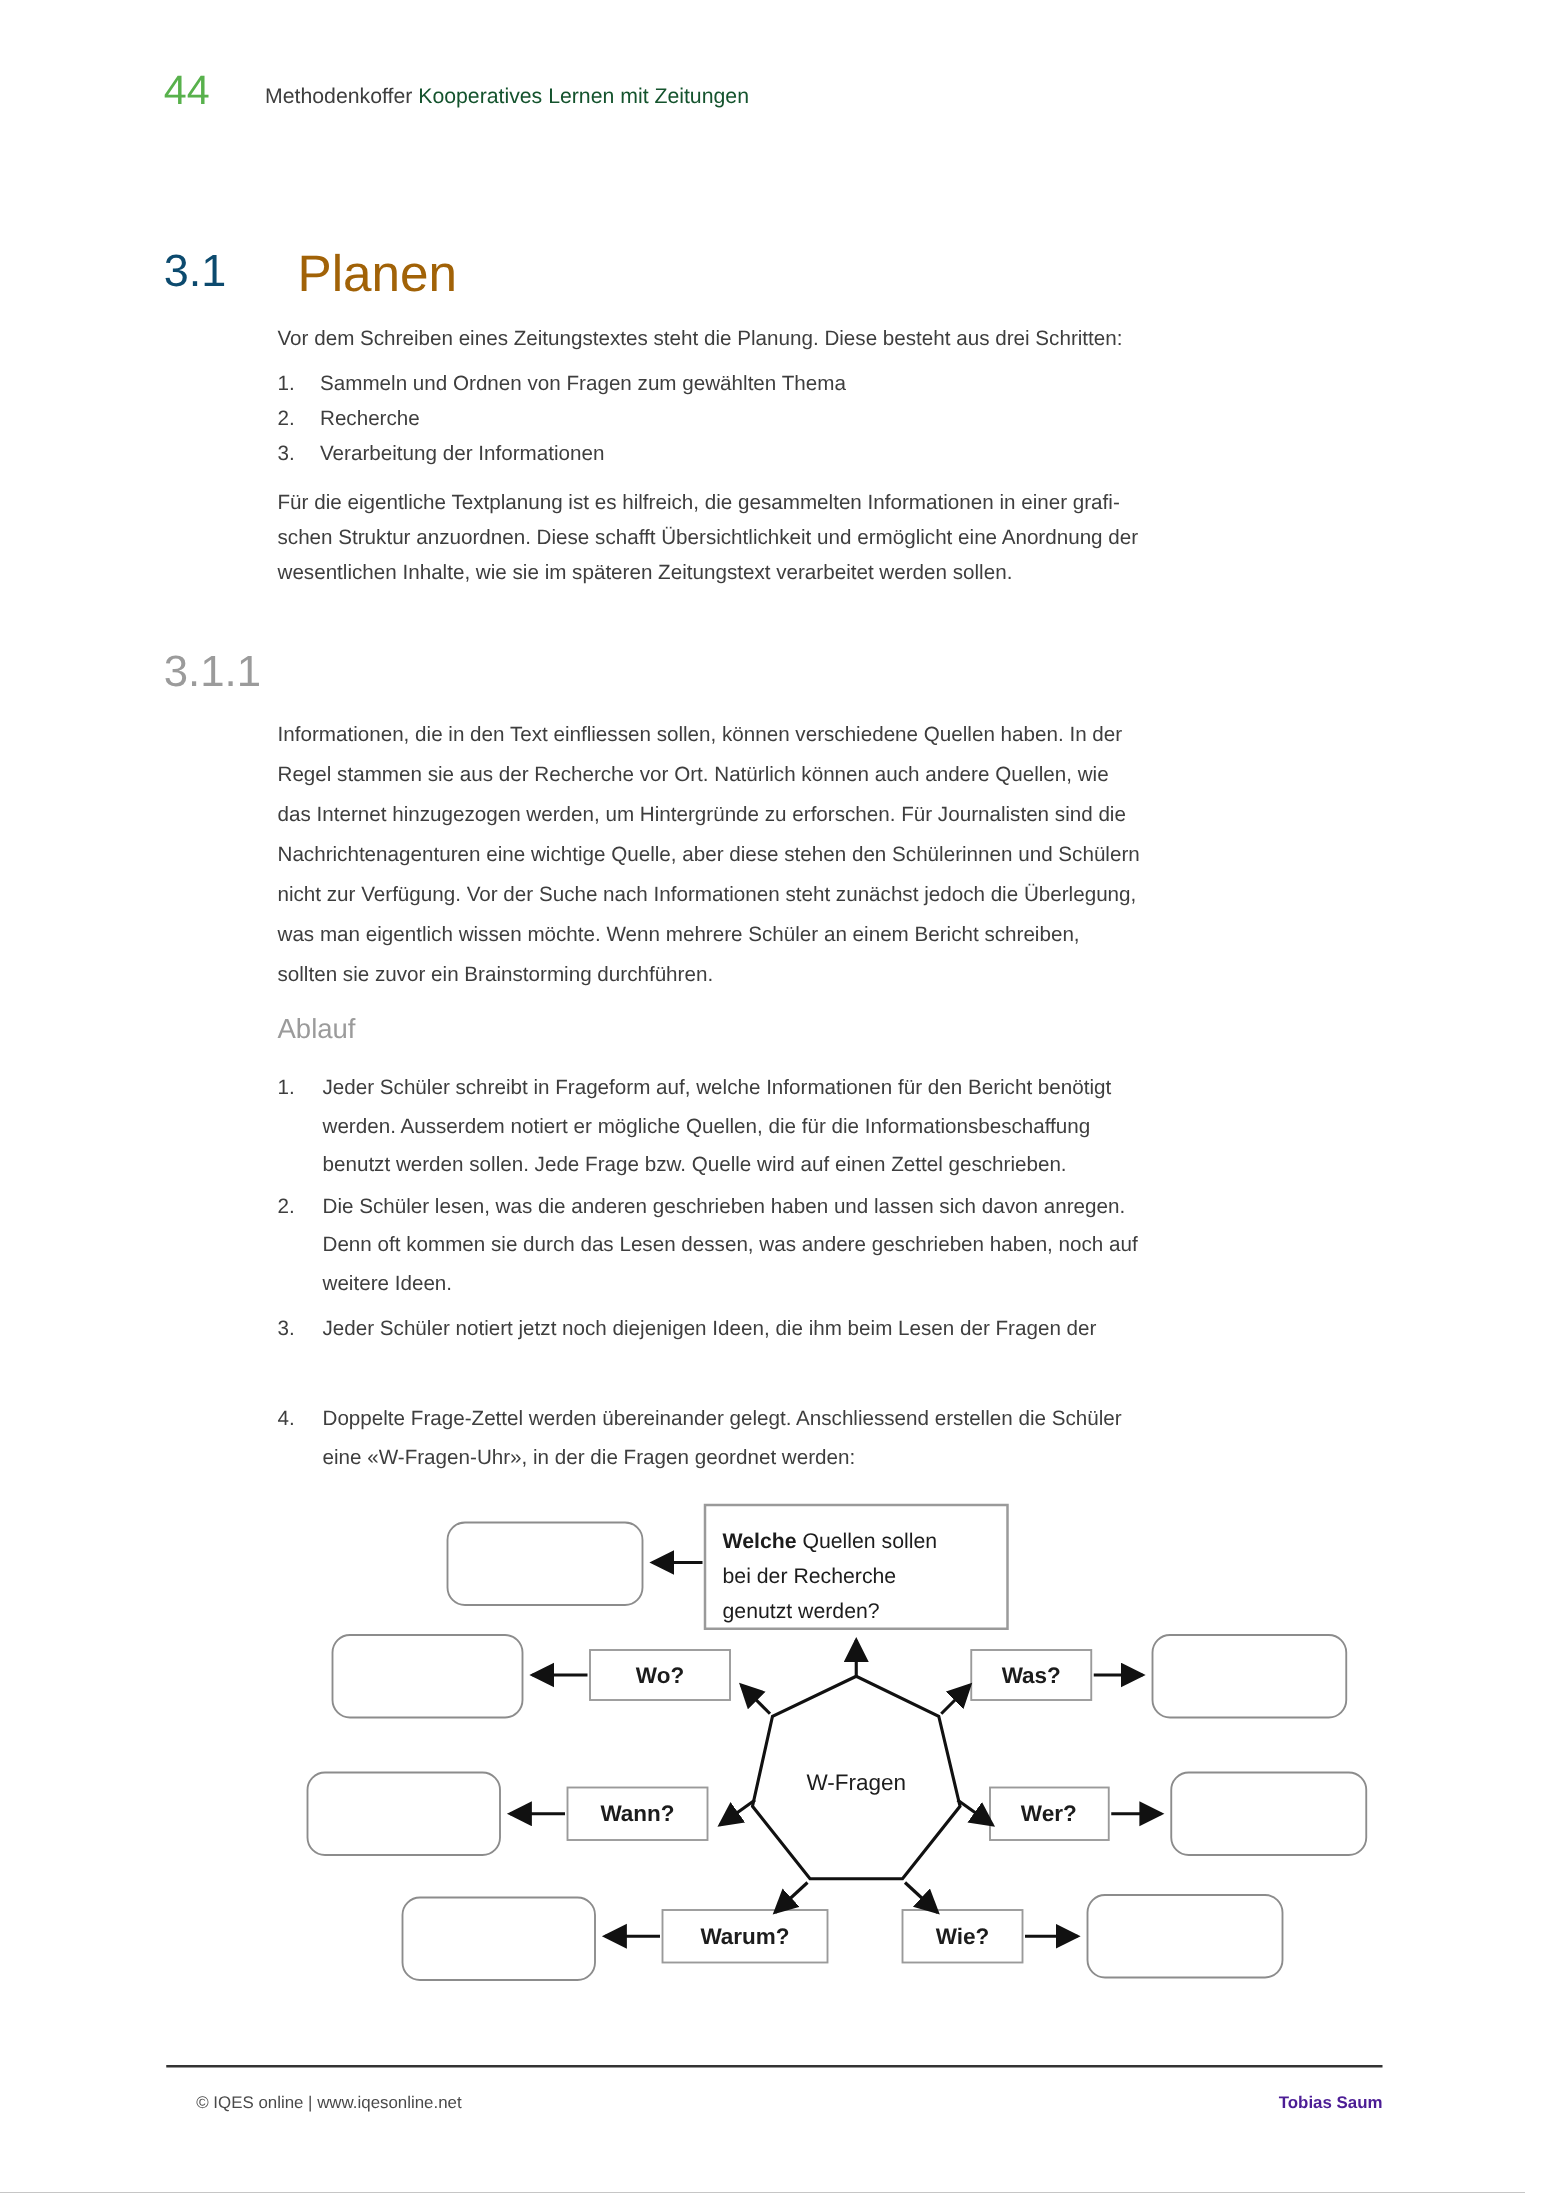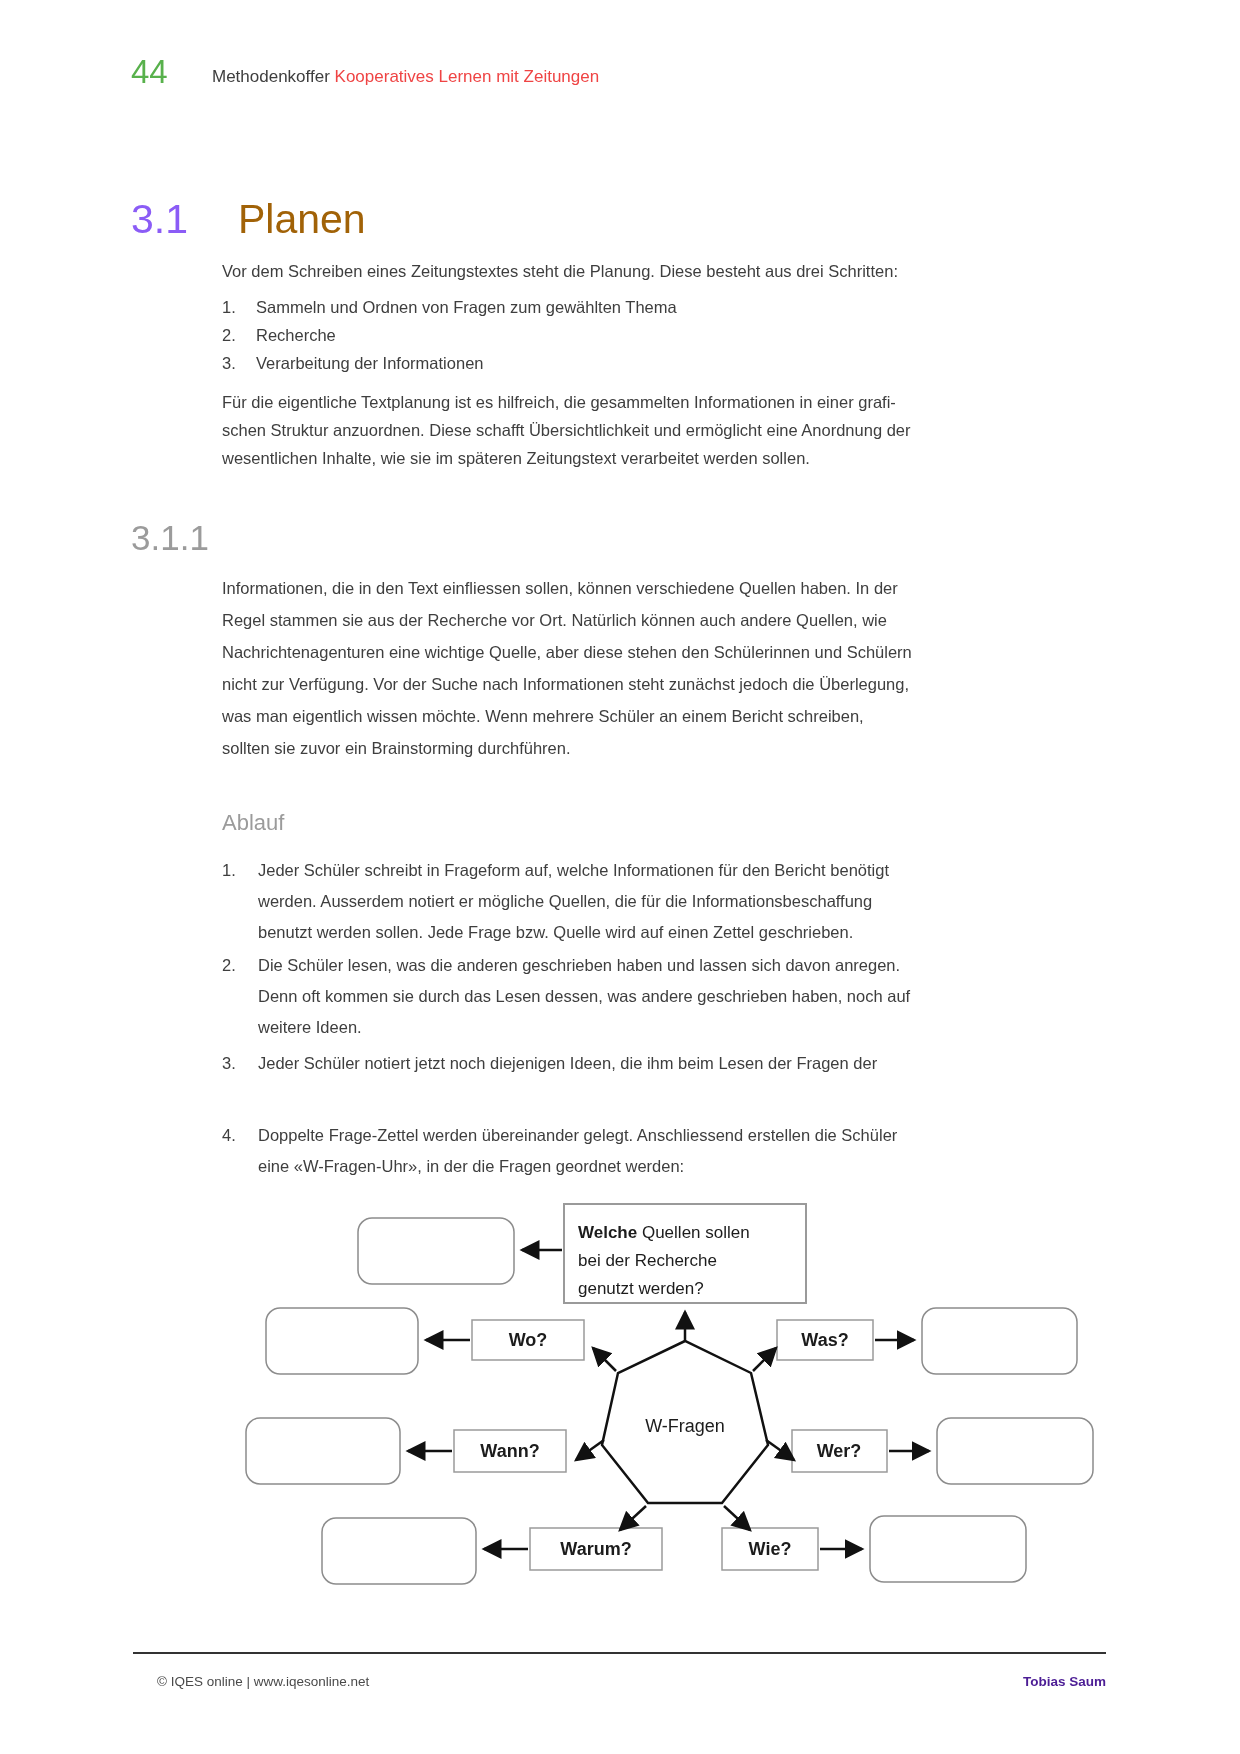--- a/index.html
+++ b/index.html
@@ -6,23 +6,23 @@
   .page {
     position:relative; width:1240px; height:1754px; margin:0 auto;
     background:#ffffff; overflow:hidden;
     font-family:"Liberation Sans", sans-serif;
     color:#3e3e3e;
   }
   .abs { position:absolute; }
   
   .pagenum { left:131px; top:53px; font-size:33px; font-weight:300; color:#58b14c; }
   .headline { left:212px; top:67px; font-size:17px; color:#3e3e3e; white-space:nowrap; }
-  .headline .green { color:#ef4444; }
+  .headline .green { color:#14532d; }
   
-  .h1num  { left:131px; top:196px; font-size:41px; font-weight:300; color:#8b5cf6;text-align:center; }
+  .h1num  { left:131px; top:196px; font-size:36px; font-weight:300; color:#0c4a6e;text-align:center; }
   .h1txt  { left:222px; top:196px; font-size:41px; font-weight:300; color:#a16207;margin-left:16px; }
   
   .bodyline { white-space:nowrap; font-size:16.5px; }
   .lead { left:222px; top:262px; }
   .steps { left:222px; top:293px; }
   .steps .row { display:flex; height:28px; line-height:28px; font-size:16.5px; white-space:nowrap; }
   .steps .num { width:34px; }
   .para { font-size:16.5px; white-space:nowrap; }
   .para2 { left:222px; top:388px; line-height:28px; }
   .h2num { left:131px; top:518px; font-size:35px; font-weight:300; color:#9b9b9b; }
@@ -80,20 +80,21 @@
     <div>Für die eigentliche Textplanung ist es hilfreich, die gesammelten Informationen in einer grafi-</div>
     <div>schen Struktur anzuordnen. Diese schafft Übersichtlichkeit und ermöglicht eine Anordnung der</div>
     <div>wesentlichen Inhalte, wie sie im späteren Zeitungstext verarbeitet werden sollen.</div>
   </div>
 
   <div class="abs h2num">3.1.1</div>
 
   <div class="abs para para3">
     <div>Informationen, die in den Text einfliessen sollen, können verschiedene Quellen haben. In der</div>
     <div>Regel stammen sie aus der Recherche vor Ort. Natürlich können auch andere Quellen, wie</div>
+    <div>das Internet hinzugezogen werden, um Hintergründe zu erforschen. Für Journalisten sind die</div>
     <div>Nachrichtenagenturen eine wichtige Quelle, aber diese stehen den Schülerinnen und Schülern</div>
     <div>nicht zur Verfügung. Vor der Suche nach Informationen steht zunächst jedoch die Überlegung,</div>
     <div>was man eigentlich wissen möchte. Wenn mehrere Schüler an einem Bericht schreiben,</div>
     <div>sollten sie zuvor ein Brainstorming durchführen.</div>
   </div>
 
   <div class="abs ablaufh">Ablauf</div>
 
   <div class="abs olitem it1">
     <div class="num">1.</div>

